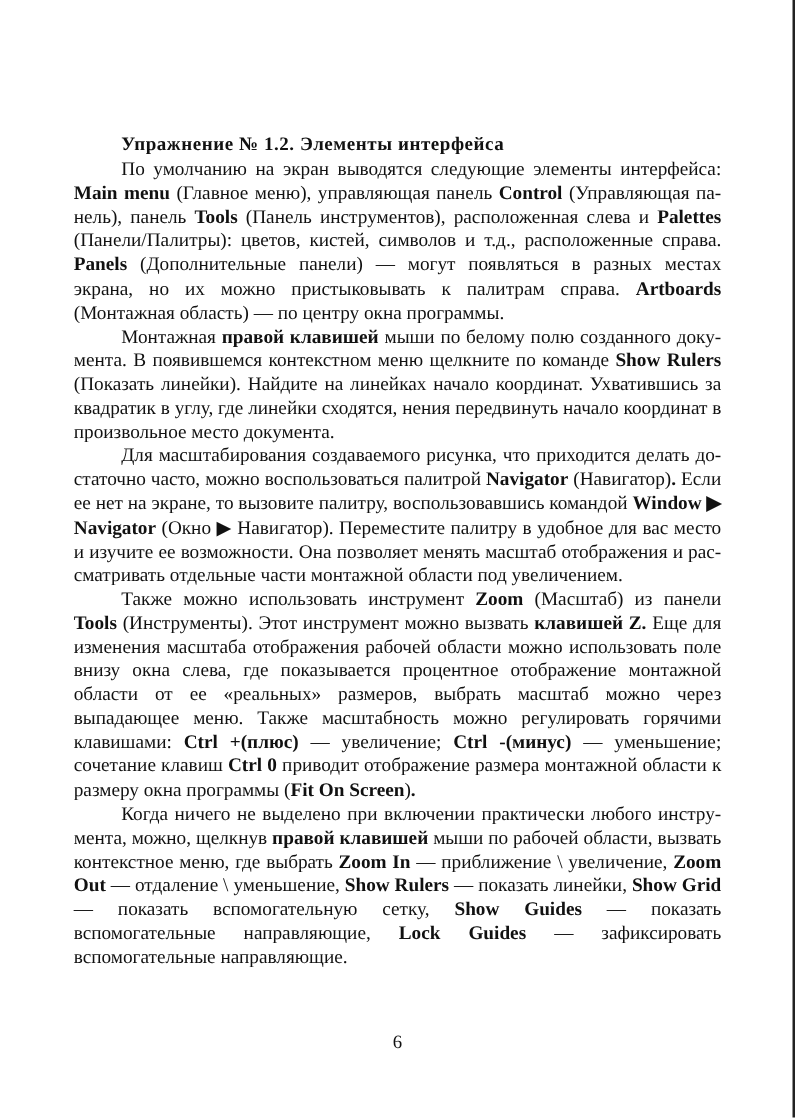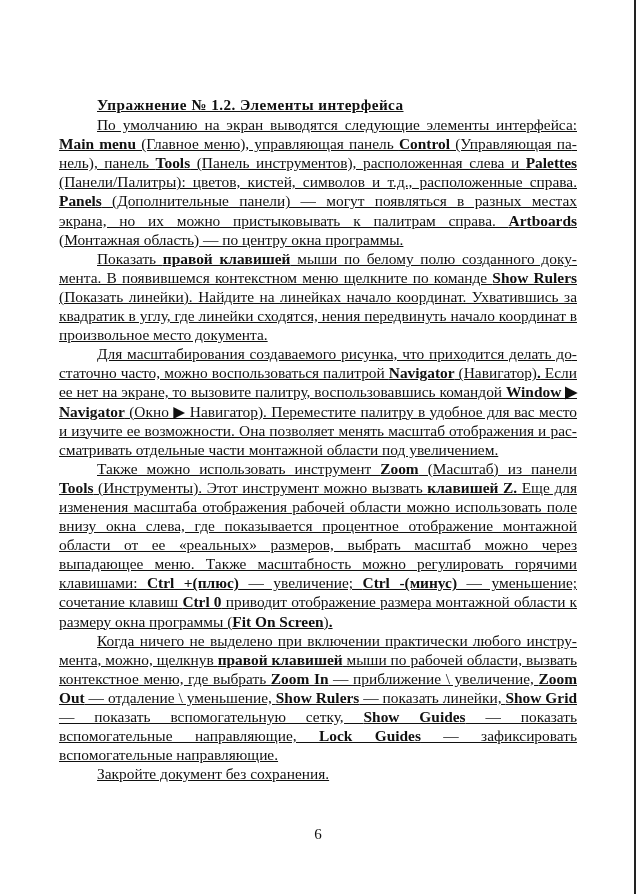--- a/index.html
+++ b/index.html
@@ -19,25 +19,24 @@
       position: absolute;
       top: 0;
       right: 0;
       width: 2px;
       height: 894px;
       background: #222222;
     }
     .content {
       position: absolute;
       left: 59px;
-      top: 95px;
+      top: 106px;
       width: 518px;
       font-size: 15.4px;
       line-height: 19.1px;
-      text-decoration: underline;
     }
     .heading {
       font-weight: bold;
       text-indent: 38px;
       margin: 0 0 1px 0;
       letter-spacing: 0.45px;
       font-size: 15.2px;
     }
     .para {
       margin: 0;
@@ -57,21 +56,20 @@
   </style>
 </head>
 <body>
 
 <div class="page-border-right"></div>
 
 <div class="content">
   <p class="heading">Упражнение № 1.2. Элементы интерфейса</p>
   <div id="paragraphs">
       <p class="para"><span>По умолчанию на экран выводятся следующие элементы интерфейса: </span><b>Main menu</b><span> (Главное меню), управляющая панель </span><b>Control</b><span> (Управляющая па­нель), панель </span><b>Tools</b><span> (Панель инструментов), расположенная слева и </span><b>Palettes</b><span> (Панели/Палитры): цветов, кистей, символов и т.д., расположенные справа. </span><b>Panels</b><span> (Дополнительные панели) — могут появляться в разных местах экрана, но их можно пристыковывать к палитрам справа. </span><b>Artboards</b><span> (Монтажная об­ласть) — по центру окна программы.</span></p>
-      <p class="para"><span>Показать </span><b>правой клавишей</b><span> мыши по белому полю созданного доку­мента. В появившемся контекстном меню щелкните по команде </span><b>Show Rulers</b><span> (Показать линейки). Найдите на линейках начало координат. Ухватившись за квадратик в углу, где линейки сходятся, нения передвинуть начало координат в произвольное место документа.</span></p>
+      <p class="para"><span>Монтажная </span><b>правой клавишей</b><span> мыши по белому полю созданного доку­мента. В появившемся контекстном меню щелкните по команде </span><b>Show Rulers</b><span> (Показать линейки). Найдите на линейках начало координат. Ухватившись за квадратик в углу, где линейки сходятся, нения передвинуть начало координат в произвольное место документа.</span></p>
       <p class="para"><span>Для масштабирования создаваемого рисунка, что приходится делать до­статочно часто, можно воспользоваться палитрой </span><b>Navigator</b><span> (Навигатор)</span><b>.</b><span> Если ее нет на экране, то вызовите палитру, воспользовавшись командой </span><b>Window ▶ Navigator</b><span> (Окно ▶ Навигатор). Переместите палитру в удобное для вас место и изучите ее возможности. Она позволяет менять масштаб отображения и рас­сматривать отдельные части монтажной области под увеличением.</span></p>
       <p class="para"><span>Также можно использовать инструмент </span><b>Zoom</b><span> (Масштаб) из панели </span><b>Tools</b><span> (Инструменты). Этот инструмент можно вызвать </span><b>клавишей Z.</b><span> Еще для изме­нения масштаба отображения рабочей области можно использовать поле внизу окна слева, где показывается процентное отображение монтажной области от ее «реальных» размеров, выбрать масштаб можно через выпадающее меню. Также масштабность можно регулировать горячими клавишами: </span><b>Ctrl +(плюс)</b><span> — уве­личение; </span><b>Ctrl -(минус)</b><span> — уменьшение; сочетание клавиш </span><b>Ctrl 0</b><span> приводит отображение размера монтажной области к размеру окна программы (</span><b>Fit On Screen</b><span>)</span><b>.</b></p>
       <p class="para"><span>Когда ничего не выделено при включении практически любого инстру­мента, можно, щелкнув </span><b>правой клавишей</b><span> мыши по рабочей области, вызвать контекстное меню, где выбрать </span><b>Zoom In</b><span> — приближение \ увеличение, </span><b>Zoom Out</b><span> — отдаление \ уменьшение, </span><b>Show Rulers</b><span> — показать линейки, </span><b>Show Grid</b><span> — показать вспомогательную сетку, </span><b>Show Guides</b><span> — показать вспомогательные направляющие, </span><b>Lock Guides</b><span> — зафиксировать вспомогательные направляю­щие.</span></p>
-      <p class="para"><span>Закройте документ без сохранения.</span></p>
     </div>
 </div>
 
 <div class="page-number">6</div>
 
 </body></html>

